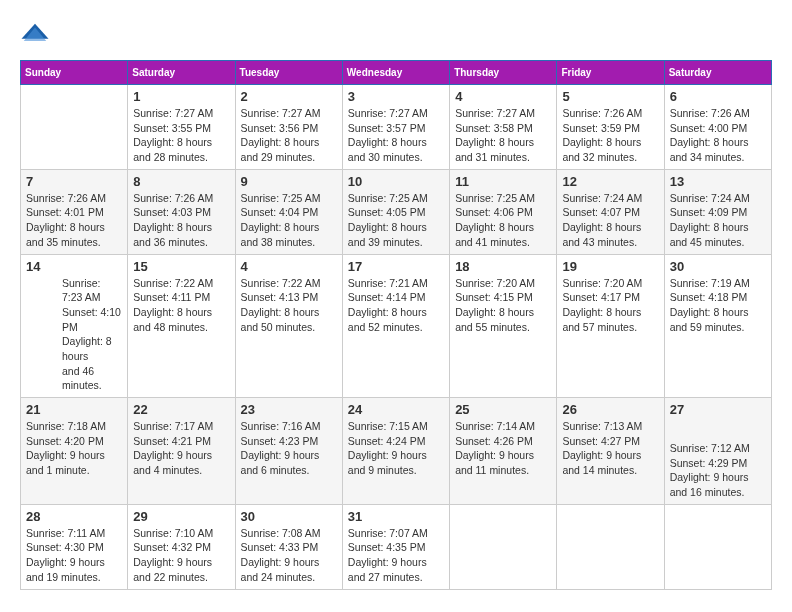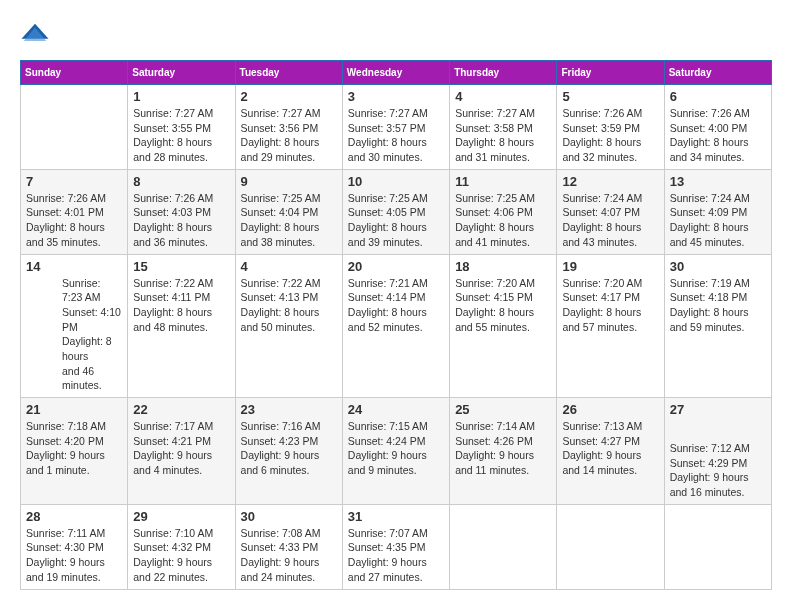--- a/index.html
+++ b/index.html
@@ -238,21 +238,21 @@
 and 48 minutes.</div>
         </td>
         <td>
           <div class="day-number">4</div>
           <div class="day-info" style="white-space: pre-line;">Sunrise: 7:22 AM
 Sunset: 4:13 PM
 Daylight: 8 hours
 and 50 minutes.</div>
         </td>
         <td>
-          <div class="day-number">20</div>
+          <div class="day-number">17</div>
           <div class="day-info" style="white-space: pre-line;">Sunrise: 7:21 AM
 Sunset: 4:14 PM
 Daylight: 8 hours
 and 52 minutes.</div>
         </td>
         <td>
           <div class="day-number">18</div>
           <div class="day-info" style="white-space: pre-line;">Sunrise: 7:20 AM
 Sunset: 4:15 PM
 Daylight: 8 hours

